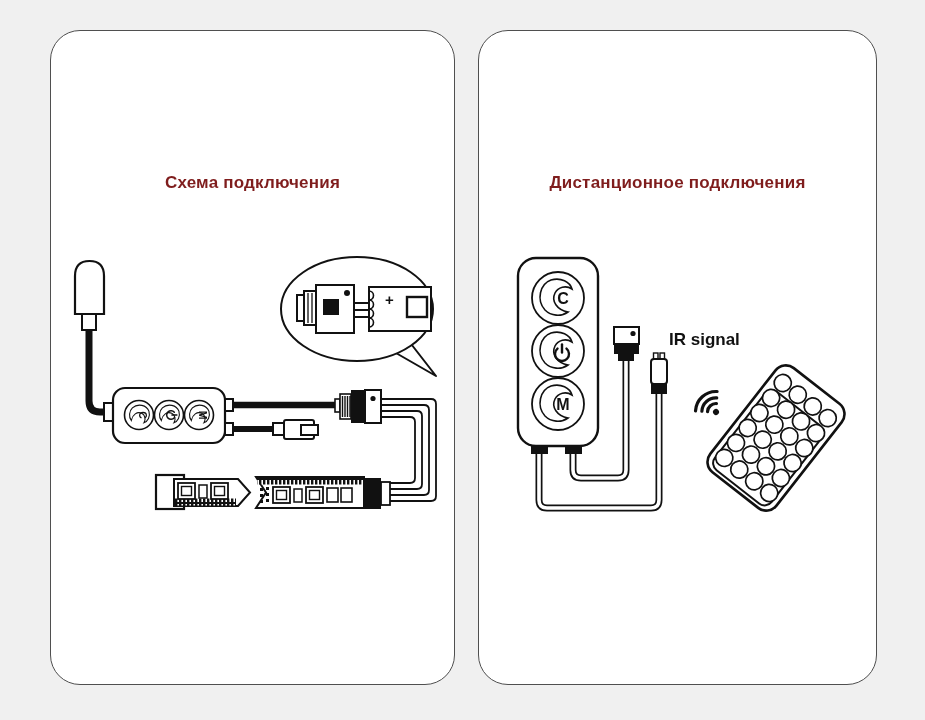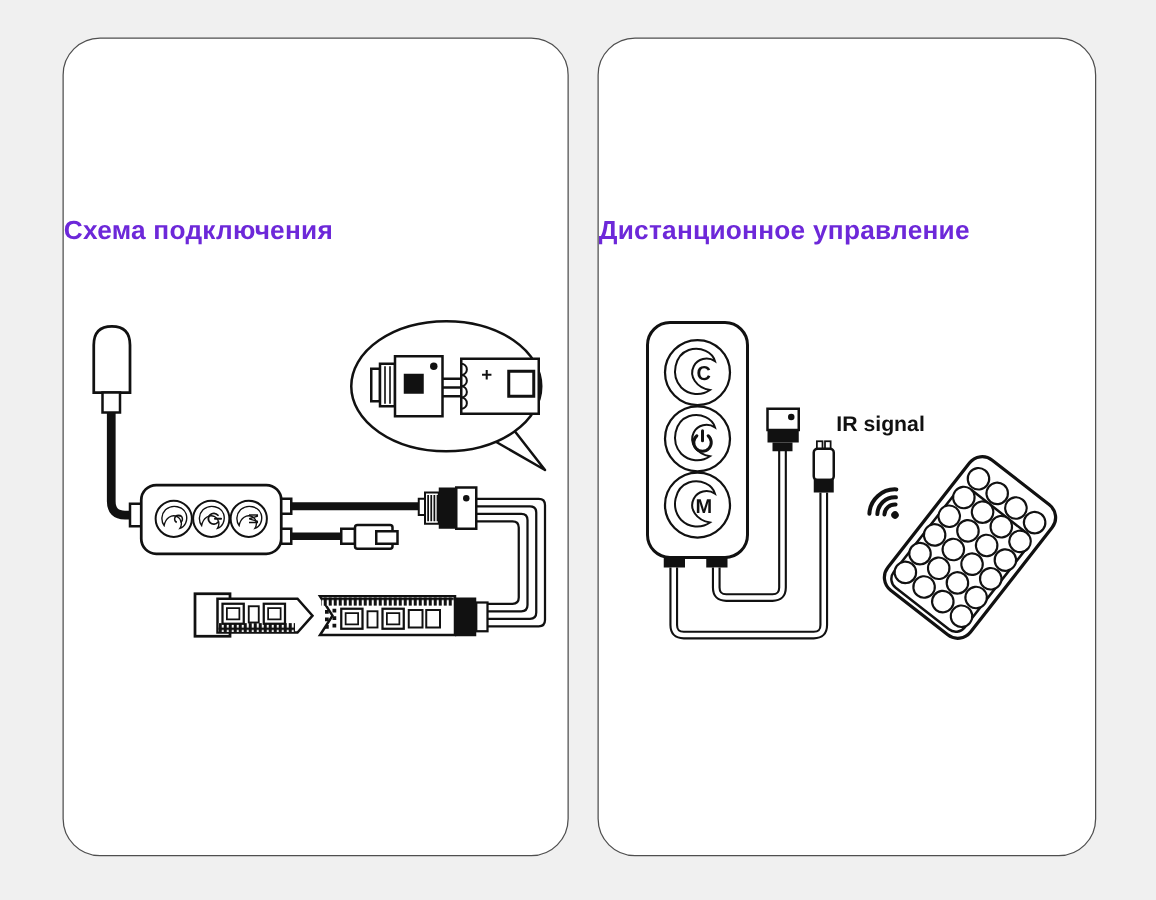--- a/index.html
+++ b/index.html
@@ -13,22 +13,23 @@
     position:absolute;top:30px;height:655px;
     background:#ffffff;
     border:1px solid #4f4f4f;
     border-radius:30px;
     box-sizing:border-box;
   }
   .panel-left{left:50px;width:405px;}
   .panel-right{left:478px;width:399px;}
   .panel-title{
     position:absolute;top:142px;left:0;right:0;
-    font-size:21px;font-weight:700;
-    color:#6d28d9;letter-spacing:.2px;
+    text-align:center;
+    font-size:17px;font-weight:700;
+    color:#7f1d1d;letter-spacing:.2px;
     margin:0;
   }
   .diagram{position:absolute;top:0;left:0;}
   svg text{font-family:"Liberation Sans","DejaVu Sans",sans-serif;}
 </style>
 </head>
 <body>
 
 <section class="panel panel-left">
   <h2 class="panel-title">Схема подключения</h2>
@@ -162,21 +163,21 @@
           <path d="M318,287 A4.5,4.5 0 0 1 318,296"></path>
         </g>
         <text x="334" y="274" font-size="15" font-weight="bold" fill="#111">+</text>
         <rect x="356" y="266" width="20" height="20" fill="#fff" stroke="#111" stroke-width="2.4"></rect>
       </g>
     </g>
   </svg>
 </section>
 
 <section class="panel panel-right">
-  <h2 class="panel-title">Дистанционное управление</h2>
+  <h2 class="panel-title">Дистанционное подключения</h2>
 
   <svg class="diagram" width="399" height="655" viewBox="0 0 399 655">
 
     <g>
       <rect x="39" y="227" width="80" height="188" rx="18" fill="#fff" stroke="#111" stroke-width="2.4"></rect>
       <g>
         <circle cx="79" cy="267" r="26" fill="#fff" stroke="#111" stroke-width="1.8"></circle>
         <use href="#leaf" transform="translate(79,267)" fill="#fff" stroke="#111" stroke-width="1.6"></use>
         <text x="84" y="273" text-anchor="middle" font-size="16" font-weight="bold" fill="#111">C</text>
       </g>

